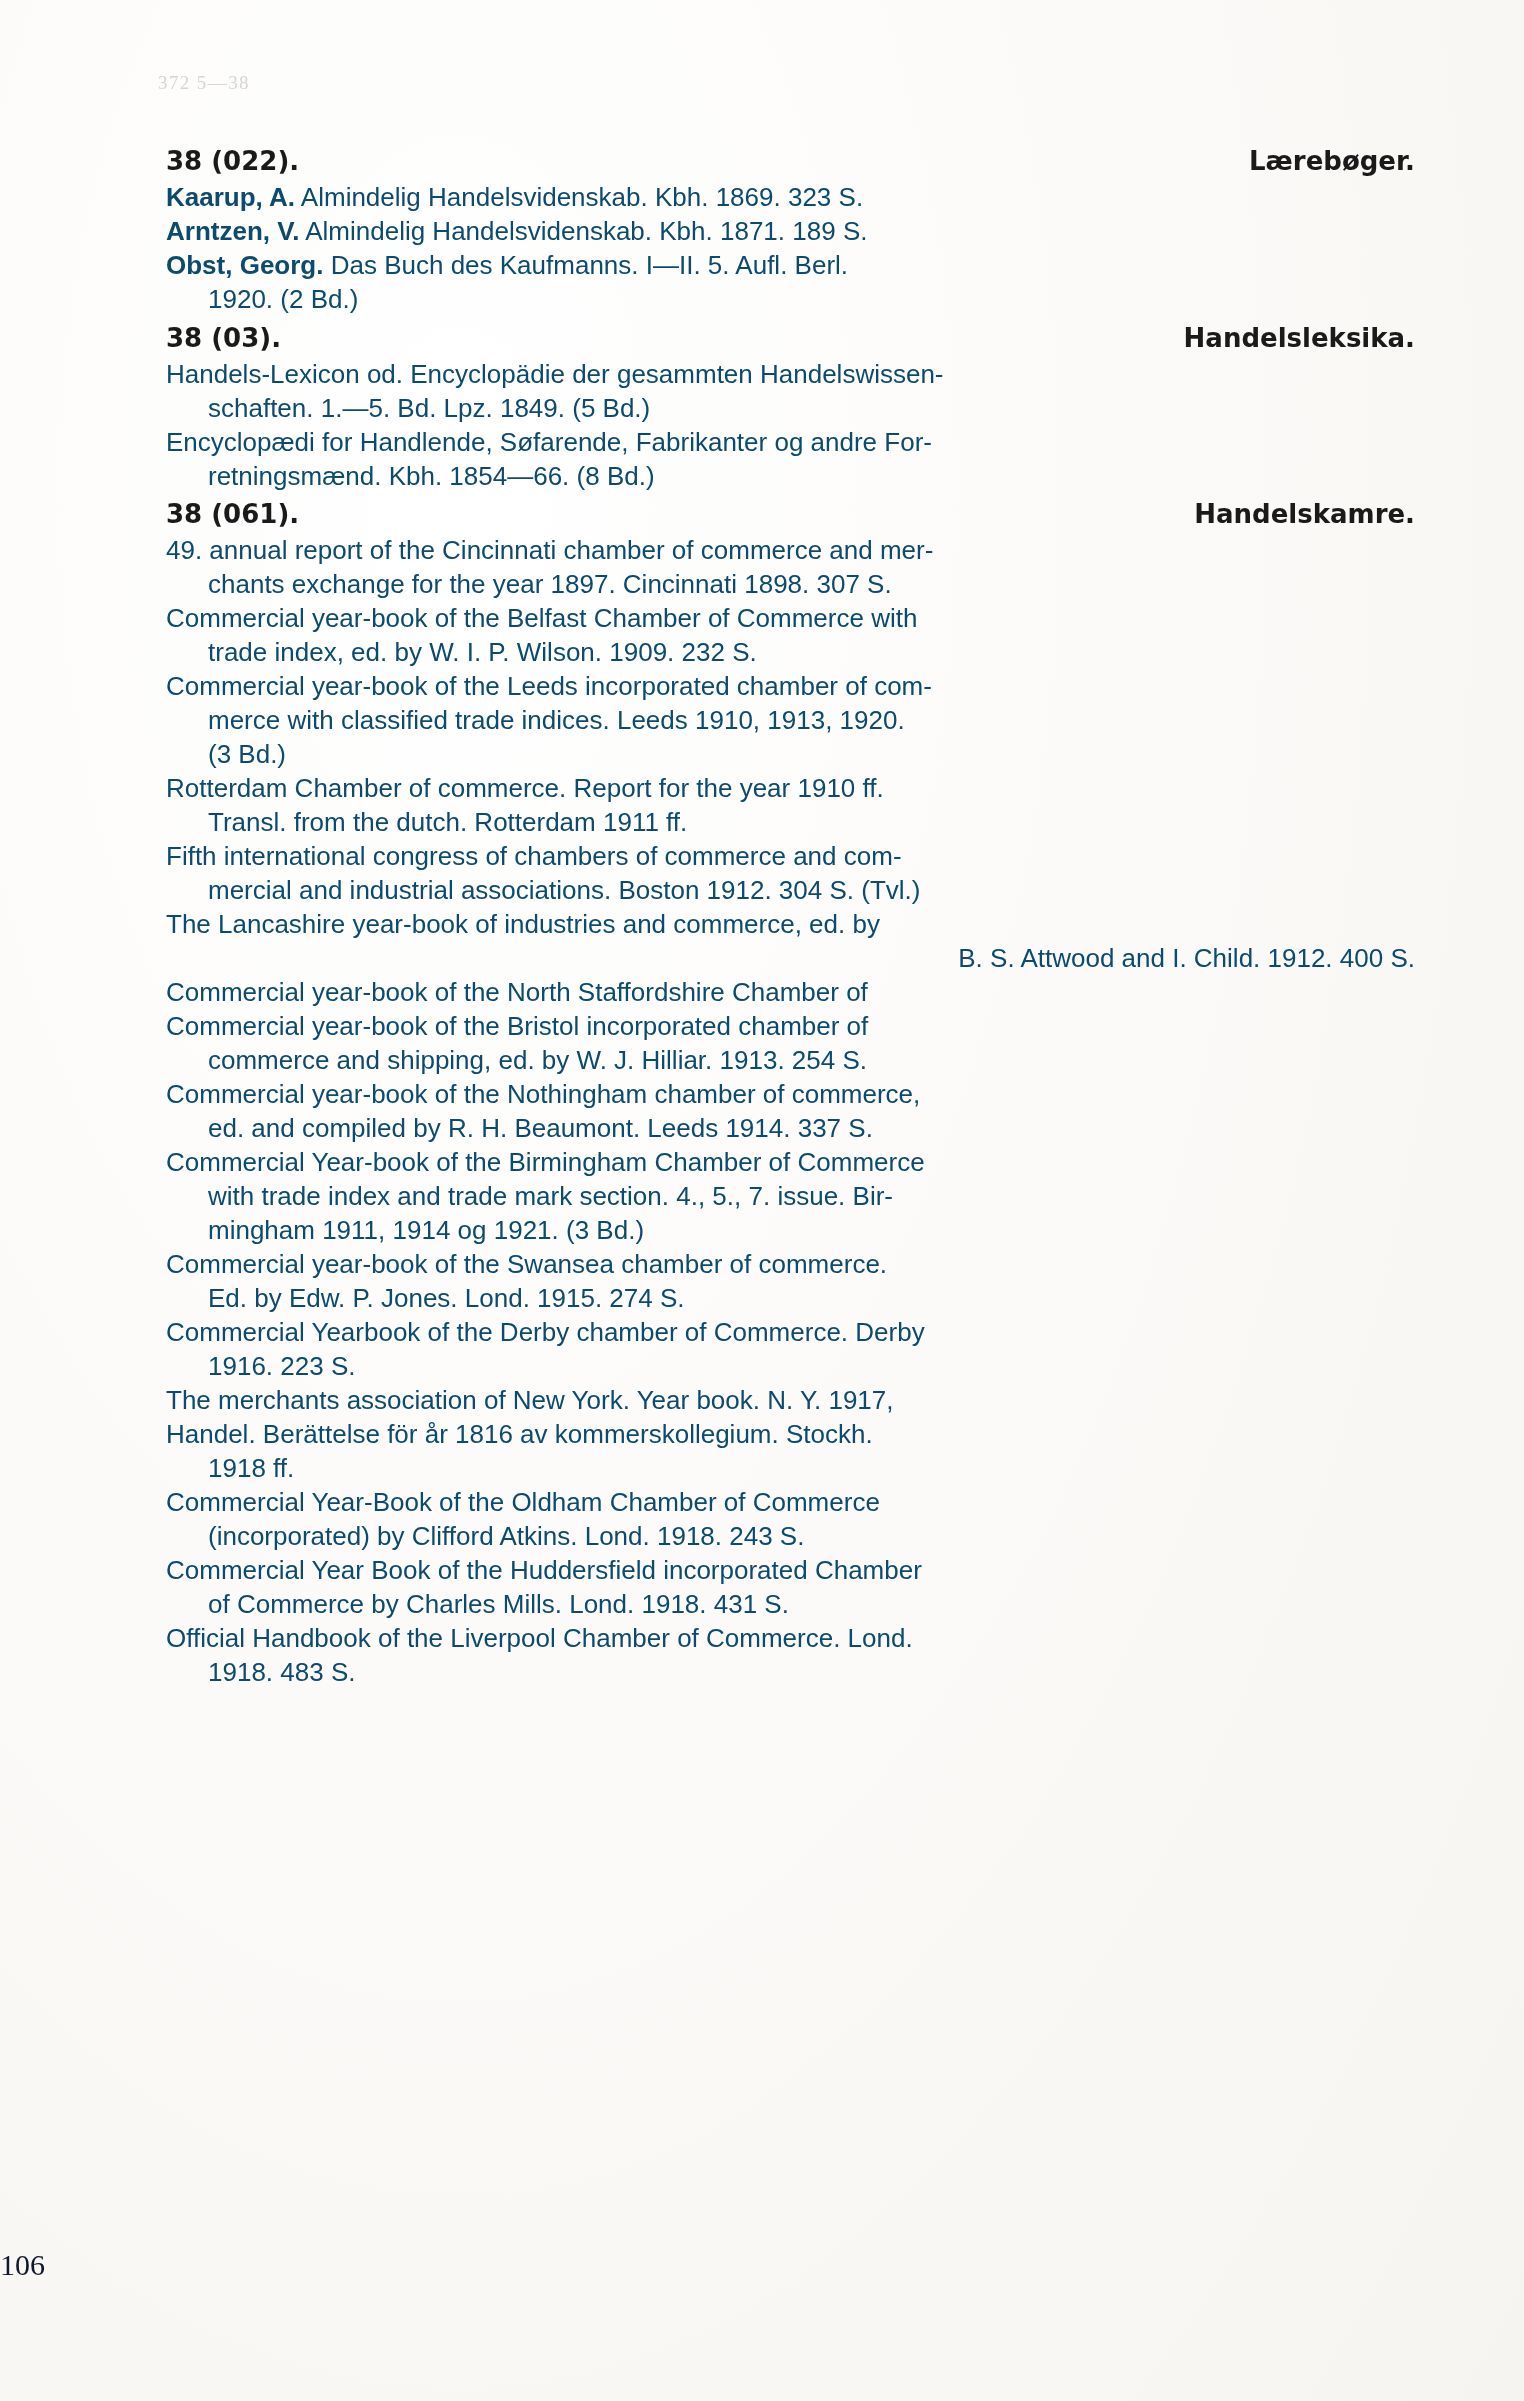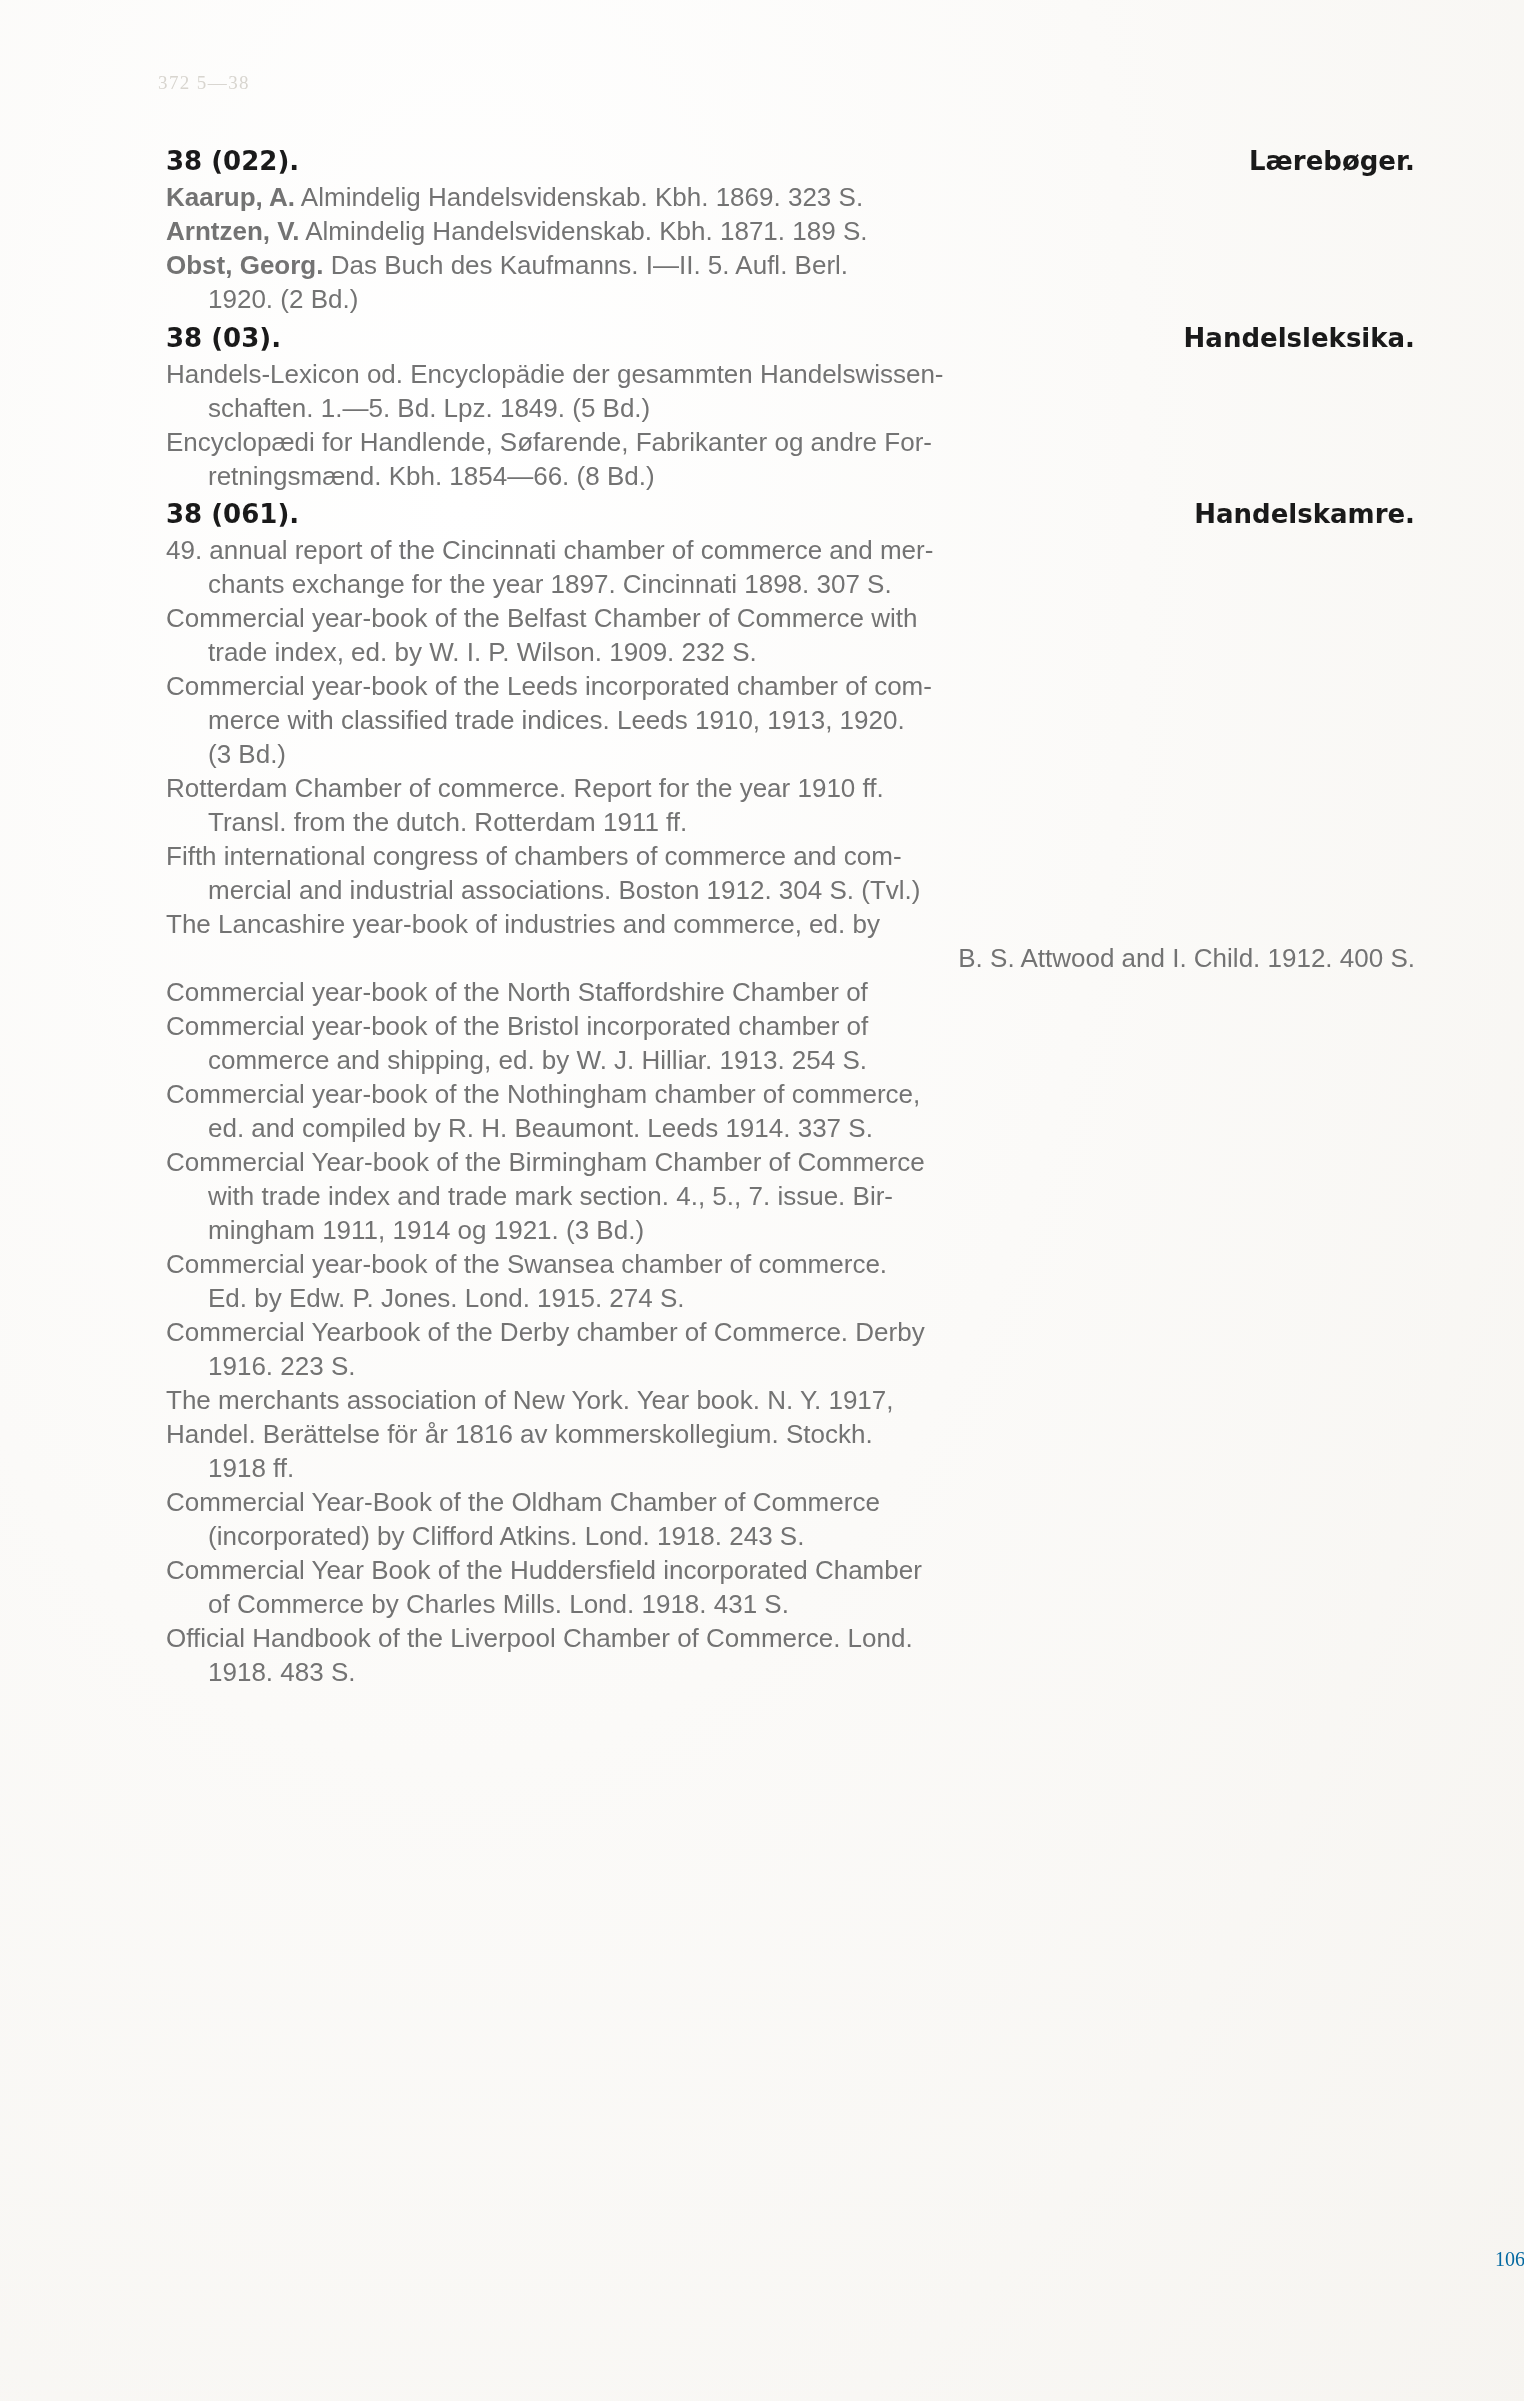--- a/index.html
+++ b/index.html
@@ -42,21 +42,21 @@
     top: 72px;
     font-size: 19px;
     color: #d8d5cf;
     letter-spacing: 1.4px;
     font-family: "Liberation Serif", serif;
   }
   .line {
     font-size: 26px;
     line-height: 34px;
     font-family: "Liberation Sans", sans-serif;
-    color: #737373;
+    color: #0c4a6e;
     margin: 0 0 0 0;
     text-align: justify;
     text-justify: inter-word;
   }
   .entry {
     margin-bottom: 0px;
     padding-left: 0px;
   }
   .entry .cont {
     display: block;
@@ -80,24 +80,24 @@
     letter-spacing: 0px;
   }
   .section-head .label {
     font-weight: bold;
   }
   .pagenum {
     position: absolute;
     left: 0;
     right: 0;
     top: 2248px;
-    text-align: right;
-    font-size: 20px;
+    text-align: left;
+    font-size: 30px;
     font-family: "Liberation Serif", serif;
-    color: #0369a1;
+    color: #0f172a;
   }
 </style>
 </head>
 <body>
 
 <div class="page">
   <div class="paper-tone"></div>
 
   <div class="faint-header">372 5—38</div>
 

